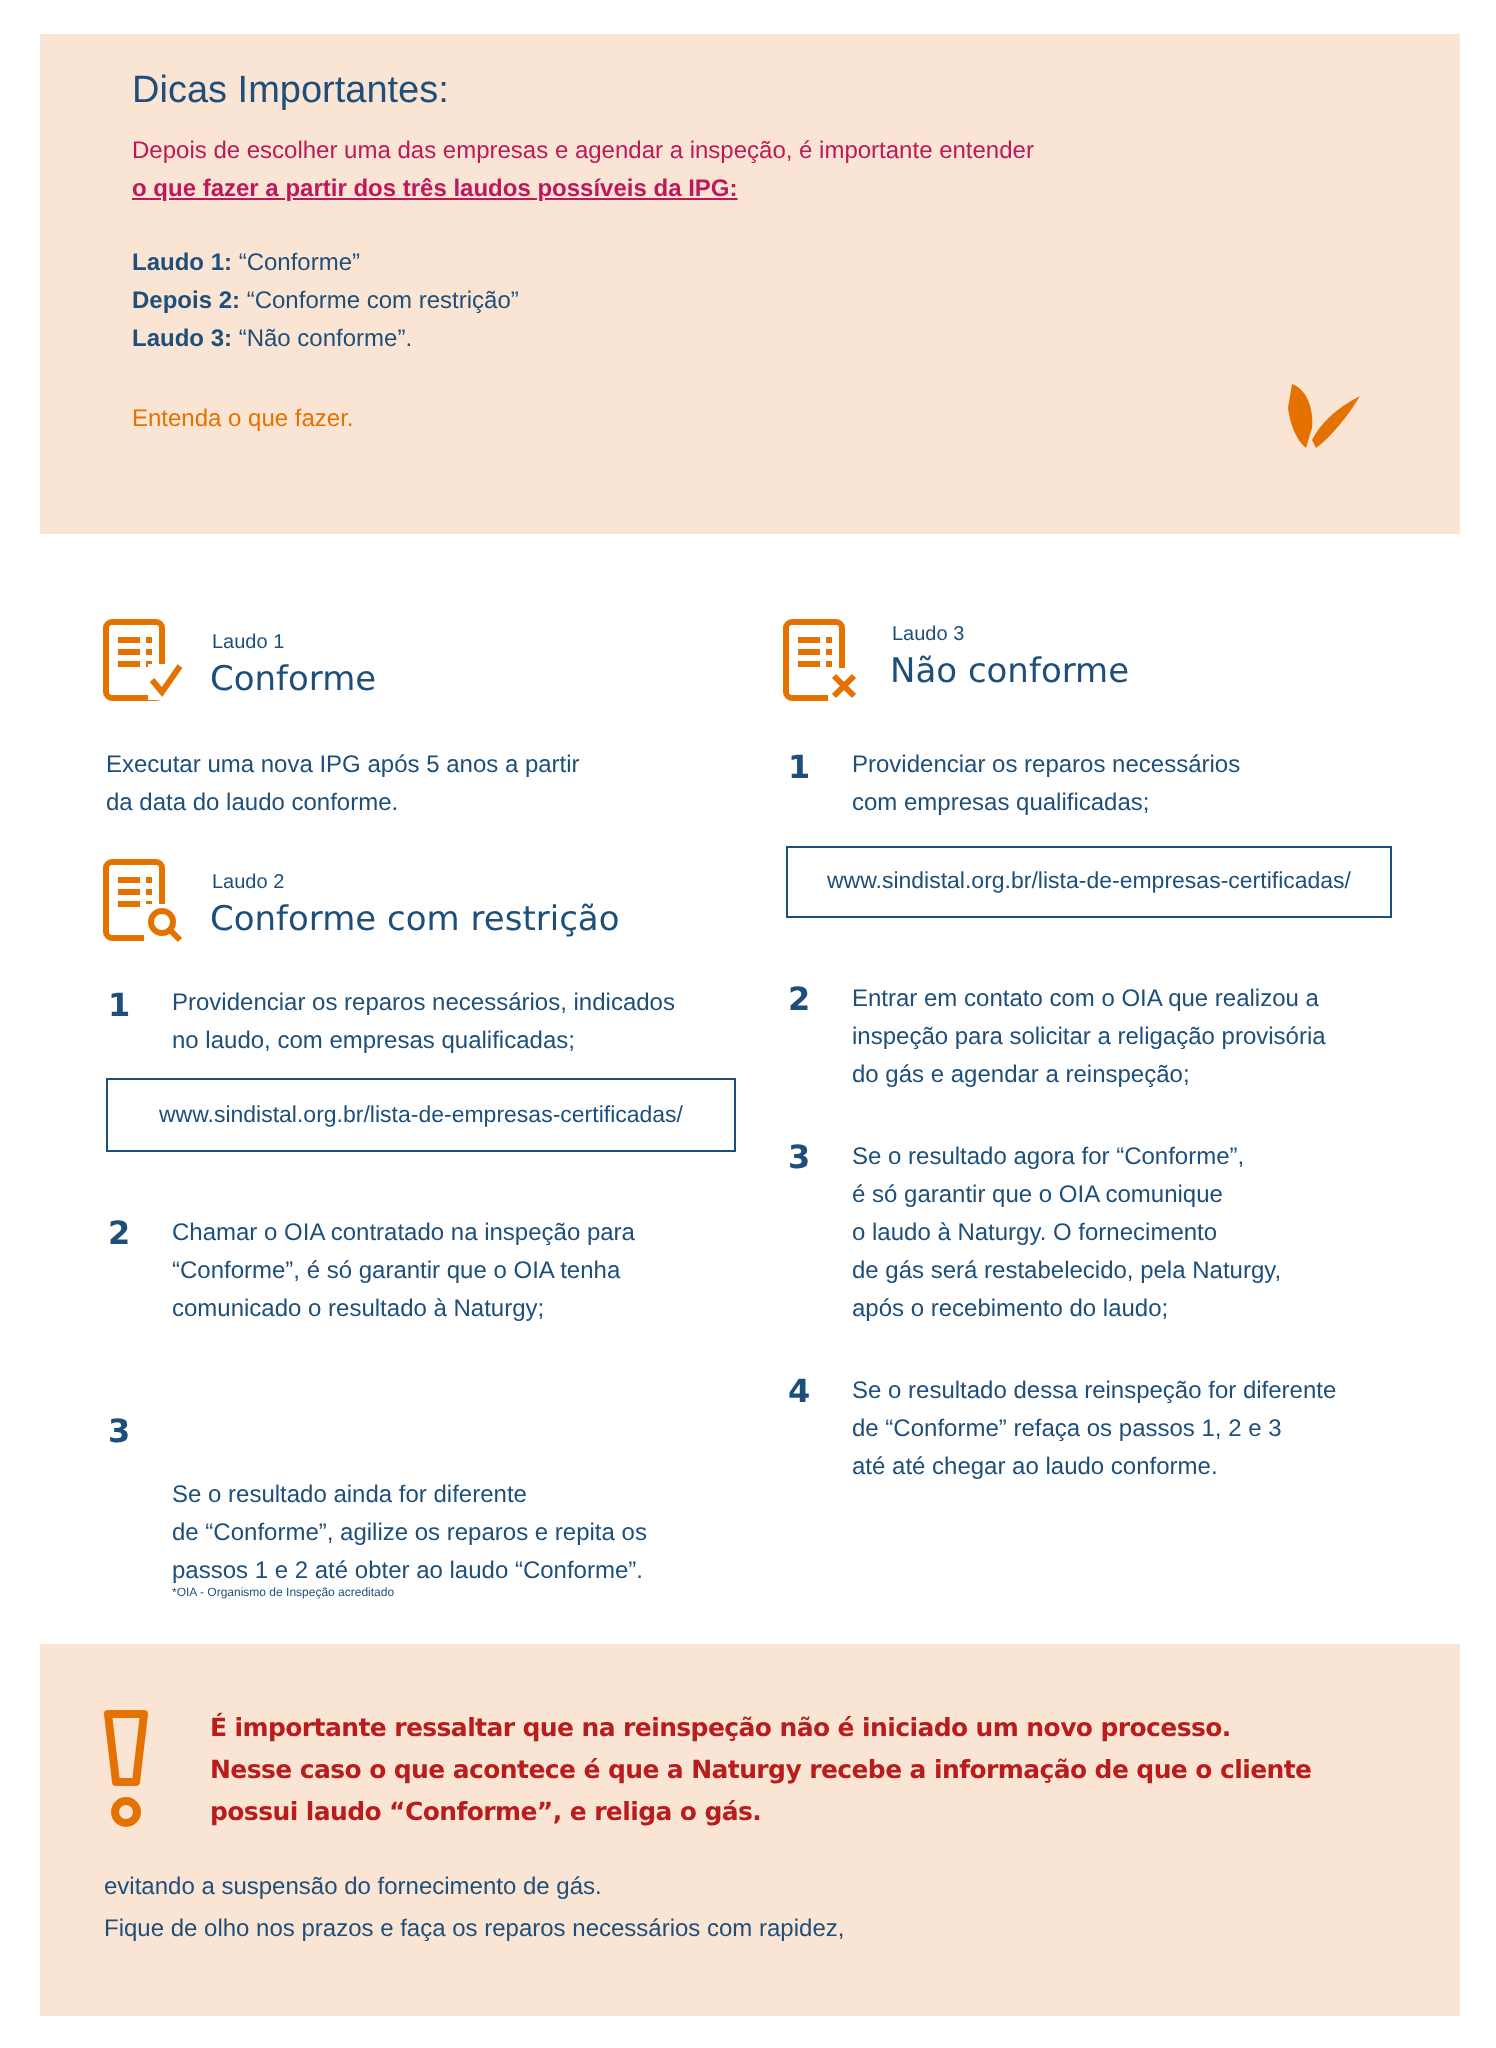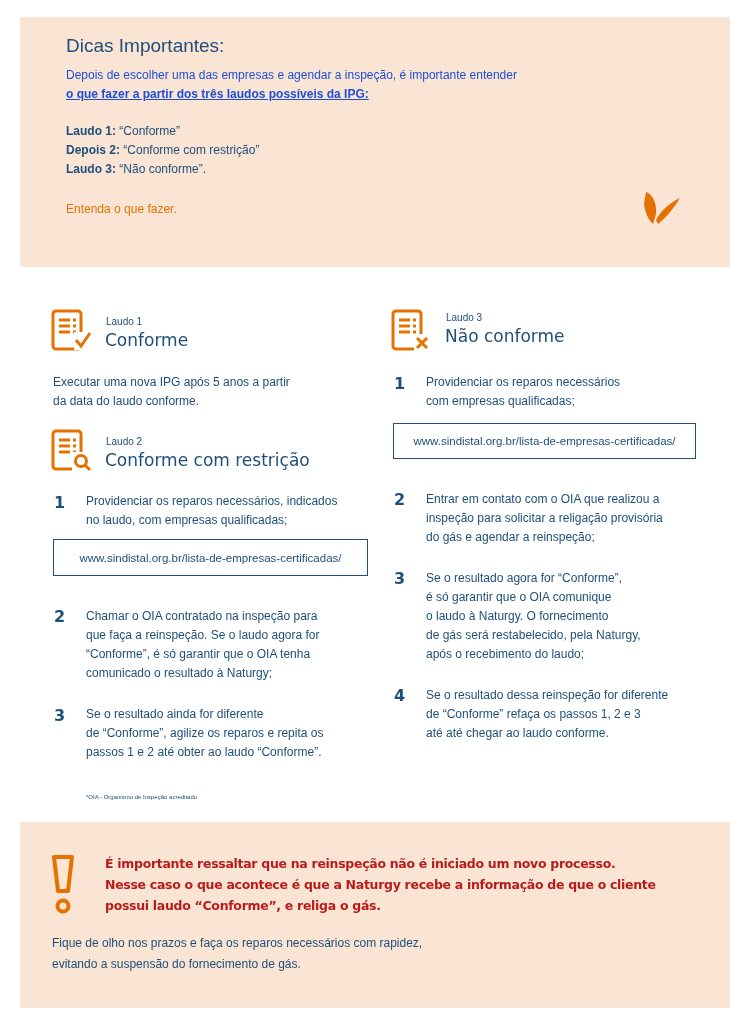--- a/index.html
+++ b/index.html
@@ -7,21 +7,21 @@
     width: 748px; height: 1024px; background: #ffffff; position: relative; overflow: hidden;
     font-family: "Liberation Sans", sans-serif; color: #1e4f7a;
   }
   .box {
     position: absolute; left: 20px; width: 710px; background: #fae4d3;
   }
   #top-box { top: 17px; height: 250px; }
   #bottom-box { top: 822px; height: 186px; }
 
   .dicas-title { position: absolute; left: 66px; top: 35px; font-size: 19px; color: #1e4f7a; }
-  .dicas-intro { position: absolute; left: 66px; top: 66px; font-size: 12px; line-height: 19px; color: #1d4ed8; width: 600px; }
+  .dicas-intro { position: absolute; left: 66px; top: 66px; font-size: 12px; line-height: 19px; color: #be185d; width: 600px; }
   .dicas-intro b { font-weight: bold; text-decoration: underline; }
   .laudo-lines { position: absolute; left: 66px; top: 122px; font-size: 12px; line-height: 19px; color: #1e4f7a; }
   .laudo-line b { font-weight: bold; }
   .entenda { position: absolute; left: 66px; top: 202px; font-size: 12px; font-weight: normal; color: #e57200; }
   .logo { position: absolute; left: 642px; top: 190px; width: 40px; height: 36px; }
 
   .sec-icon { position: absolute; width: 42px; height: 44px; }
   .sec-small { position: absolute; font-size: 10px; color: #1e4f7a; }
   .sec-title { position: absolute; font-size: 17px; color: #1e4f7a; font-family: "DejaVu Sans", sans-serif; }
   .para { position: absolute; font-size: 12px; line-height: 19px; color: #1e4f7a; }
@@ -93,27 +93,26 @@
 <div class="num" style="left:54px;top:493px">1</div>
 <div class="para" style="left:86px;top:492px">
   <div>Providenciar os reparos necessários, indicados</div>
     <div>no laudo, com empresas qualificadas;</div>
 </div>
 <a class="url-box" style="left:53px;top:539px;width:315px;height:37px">www.sindistal.org.br/lista-de-empresas-certificadas/</a>
 
 <div class="num" style="left:54px;top:607px">2</div>
 <div class="para" style="left:86px;top:607px">
   <div>Chamar o OIA contratado na inspeção para</div>
-    <div>que faça a reinspeção. Se o laudo agora for</div>
   <div>“Conforme”, é só garantir que o OIA tenha</div>
     <div>comunicado o resultado à Naturgy;</div>
 </div>
 
 <div class="num" style="left:54px;top:706px">3</div>
-<div class="para" style="left:86px;top:705px">
+<div class="para" style="left:86px;top:738px">
   <div>Se o resultado ainda for diferente</div>
     <div>de “Conforme”, agilize os reparos e repita os</div>
   <div>passos 1 e 2 até obter ao laudo “Conforme”.</div>
 </div>
 <div class="footnote">*OIA - Organismo de Inspeção acreditado</div>
 
 <svg class="sec-icon" style="left:390px;top:308px" viewBox="0 0 42 44">
   <rect x="3" y="3" width="28" height="38" rx="3" fill="none" stroke="#e57200" stroke-width="3"></rect>
   <line x1="9" y1="12" x2="20" y2="12" stroke="#e57200" stroke-width="3"></line>
     <line x1="23" y1="12" x2="26" y2="12" stroke="#e57200" stroke-width="3"></line>
@@ -162,15 +161,15 @@
 <svg class="warn-icon" viewBox="0 0 26 64">
   <path d="M4 4 H22 L18 38 H8 Z" fill="none" stroke="#e57200" stroke-width="4" stroke-linejoin="round"></path>
   <circle cx="13" cy="53" r="5.5" fill="none" stroke="#e57200" stroke-width="4"></circle>
 </svg>
 <div class="warn-text">
   <div>É importante ressaltar que na reinspeção não é iniciado um novo processo.</div>
   <div>Nesse caso o que acontece é que a Naturgy recebe a informação de que o cliente</div>
   <div>possui laudo “Conforme”, e religa o gás.</div>
 </div>
 <div class="tip">
+  <div>evitando a suspensão do fornecimento de gás.</div>
   <div>Fique de olho nos prazos e faça os reparos necessários com rapidez,</div>
-  <div>evitando a suspensão do fornecimento de gás.</div>
 </div>
 
 </body></html>

